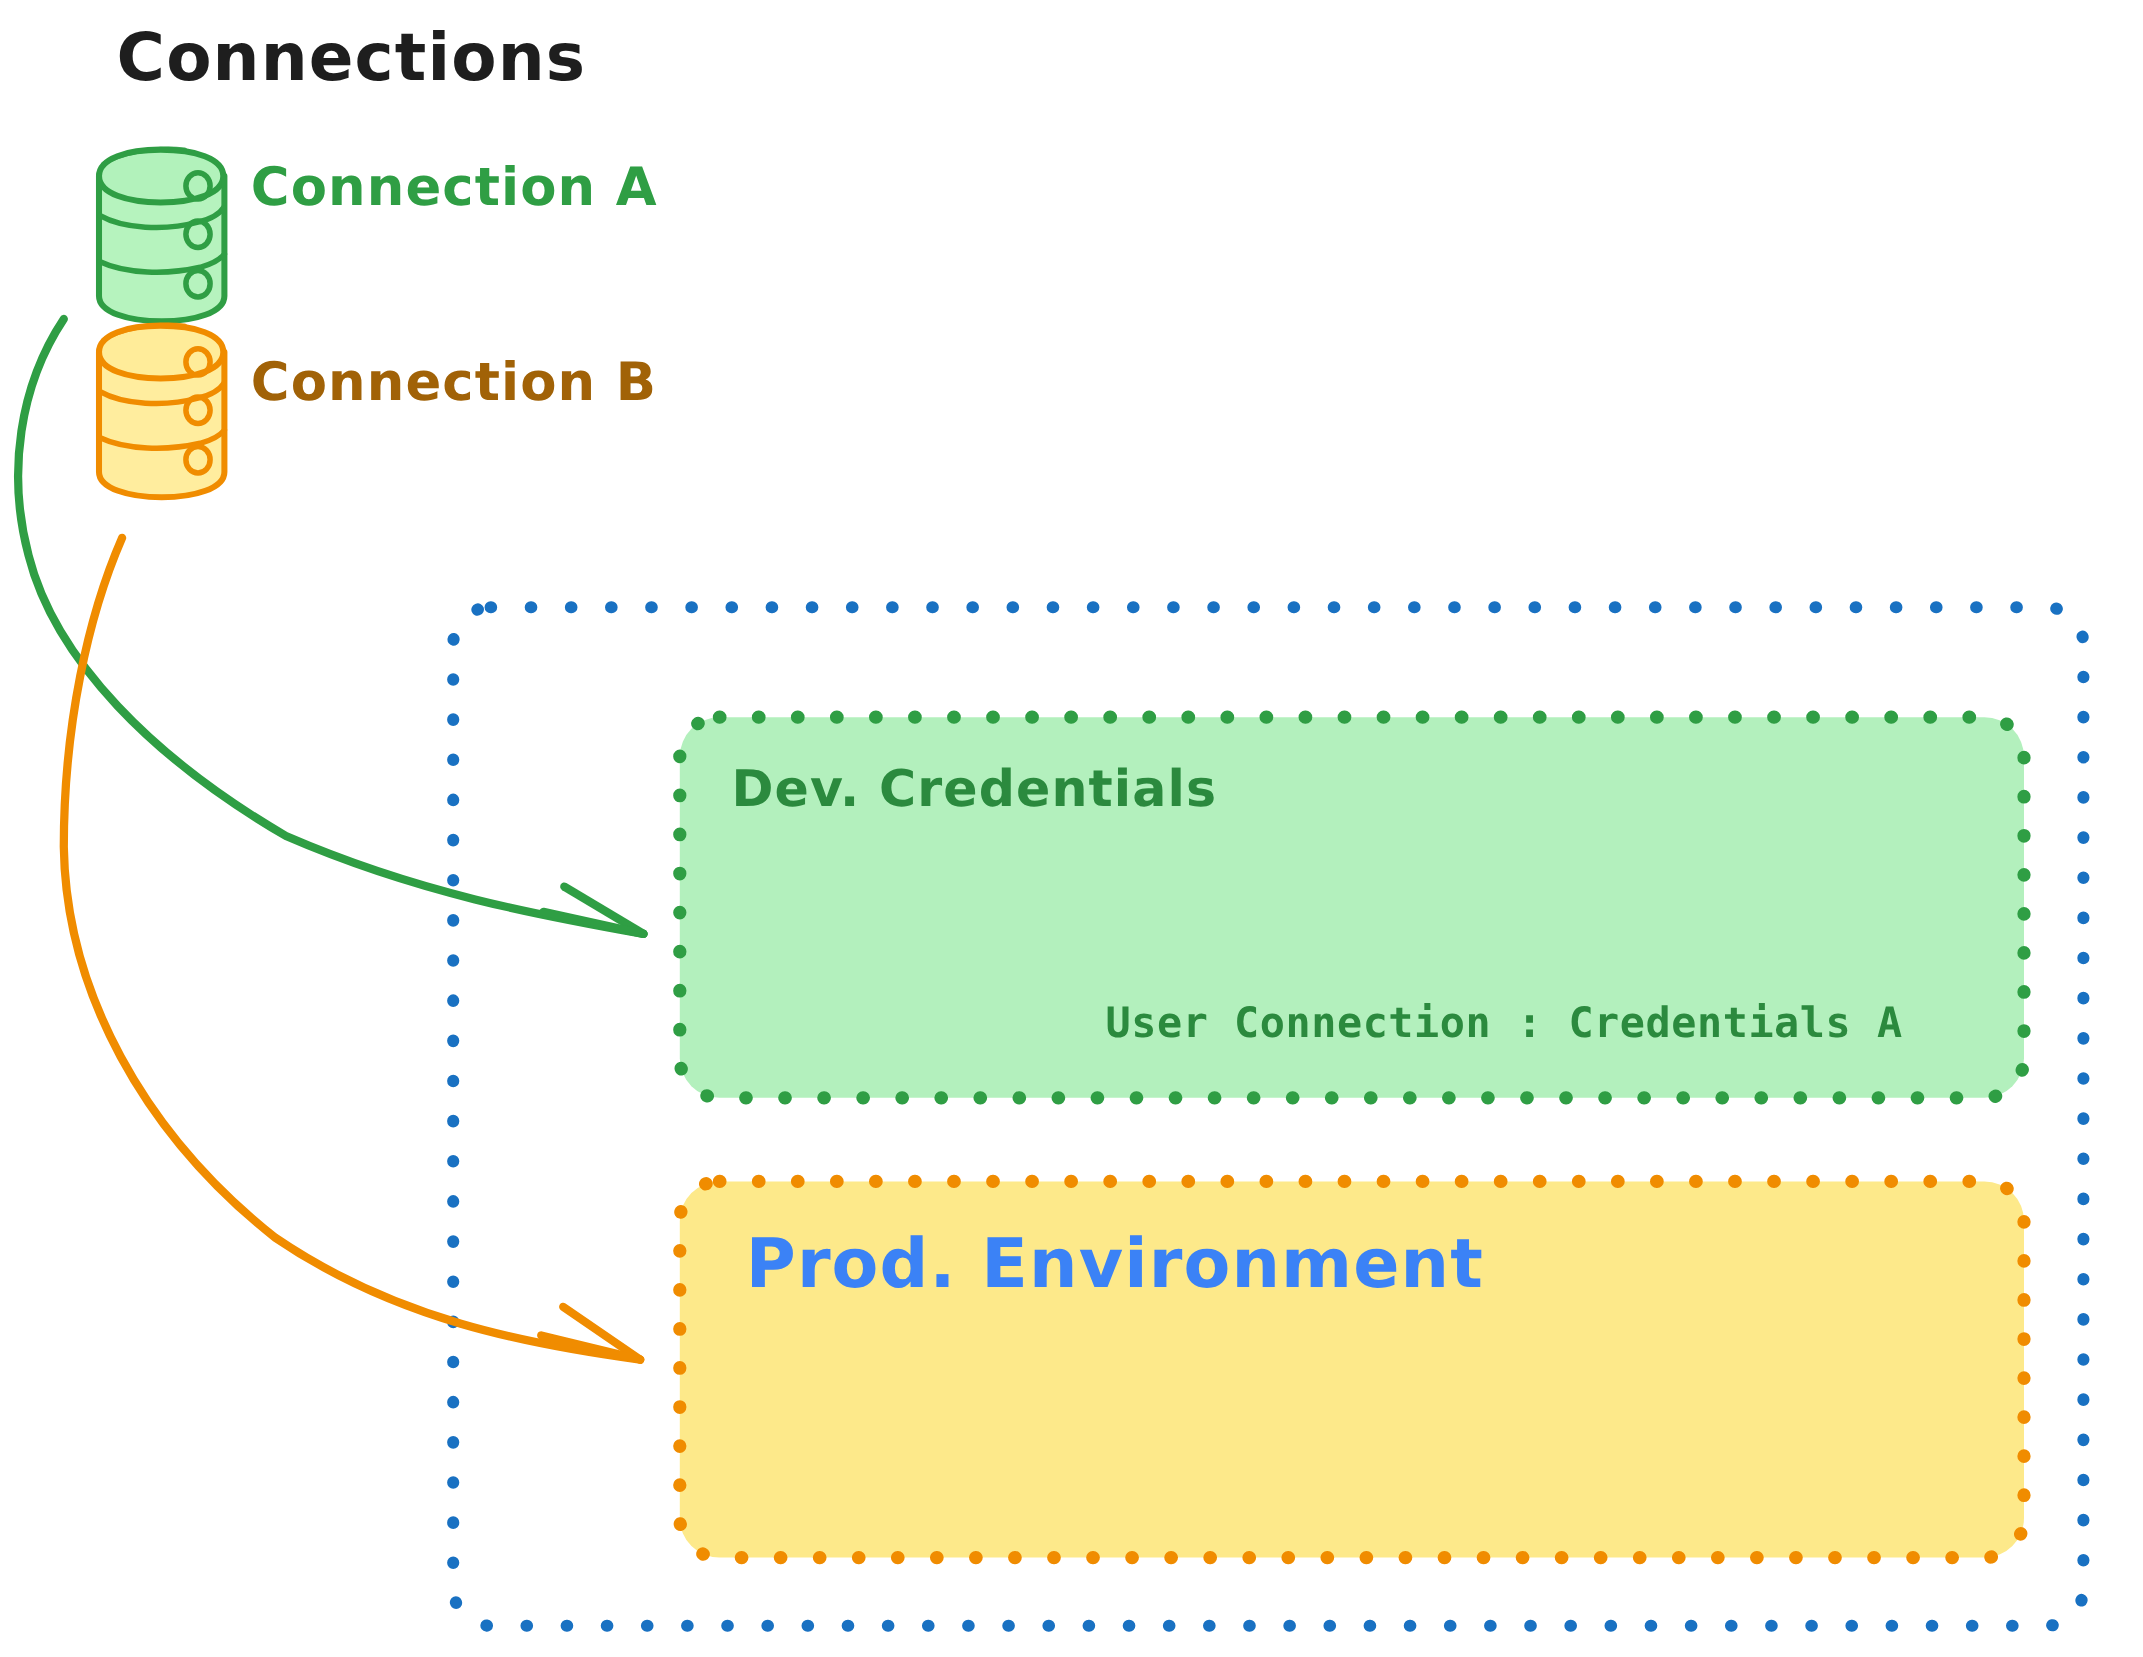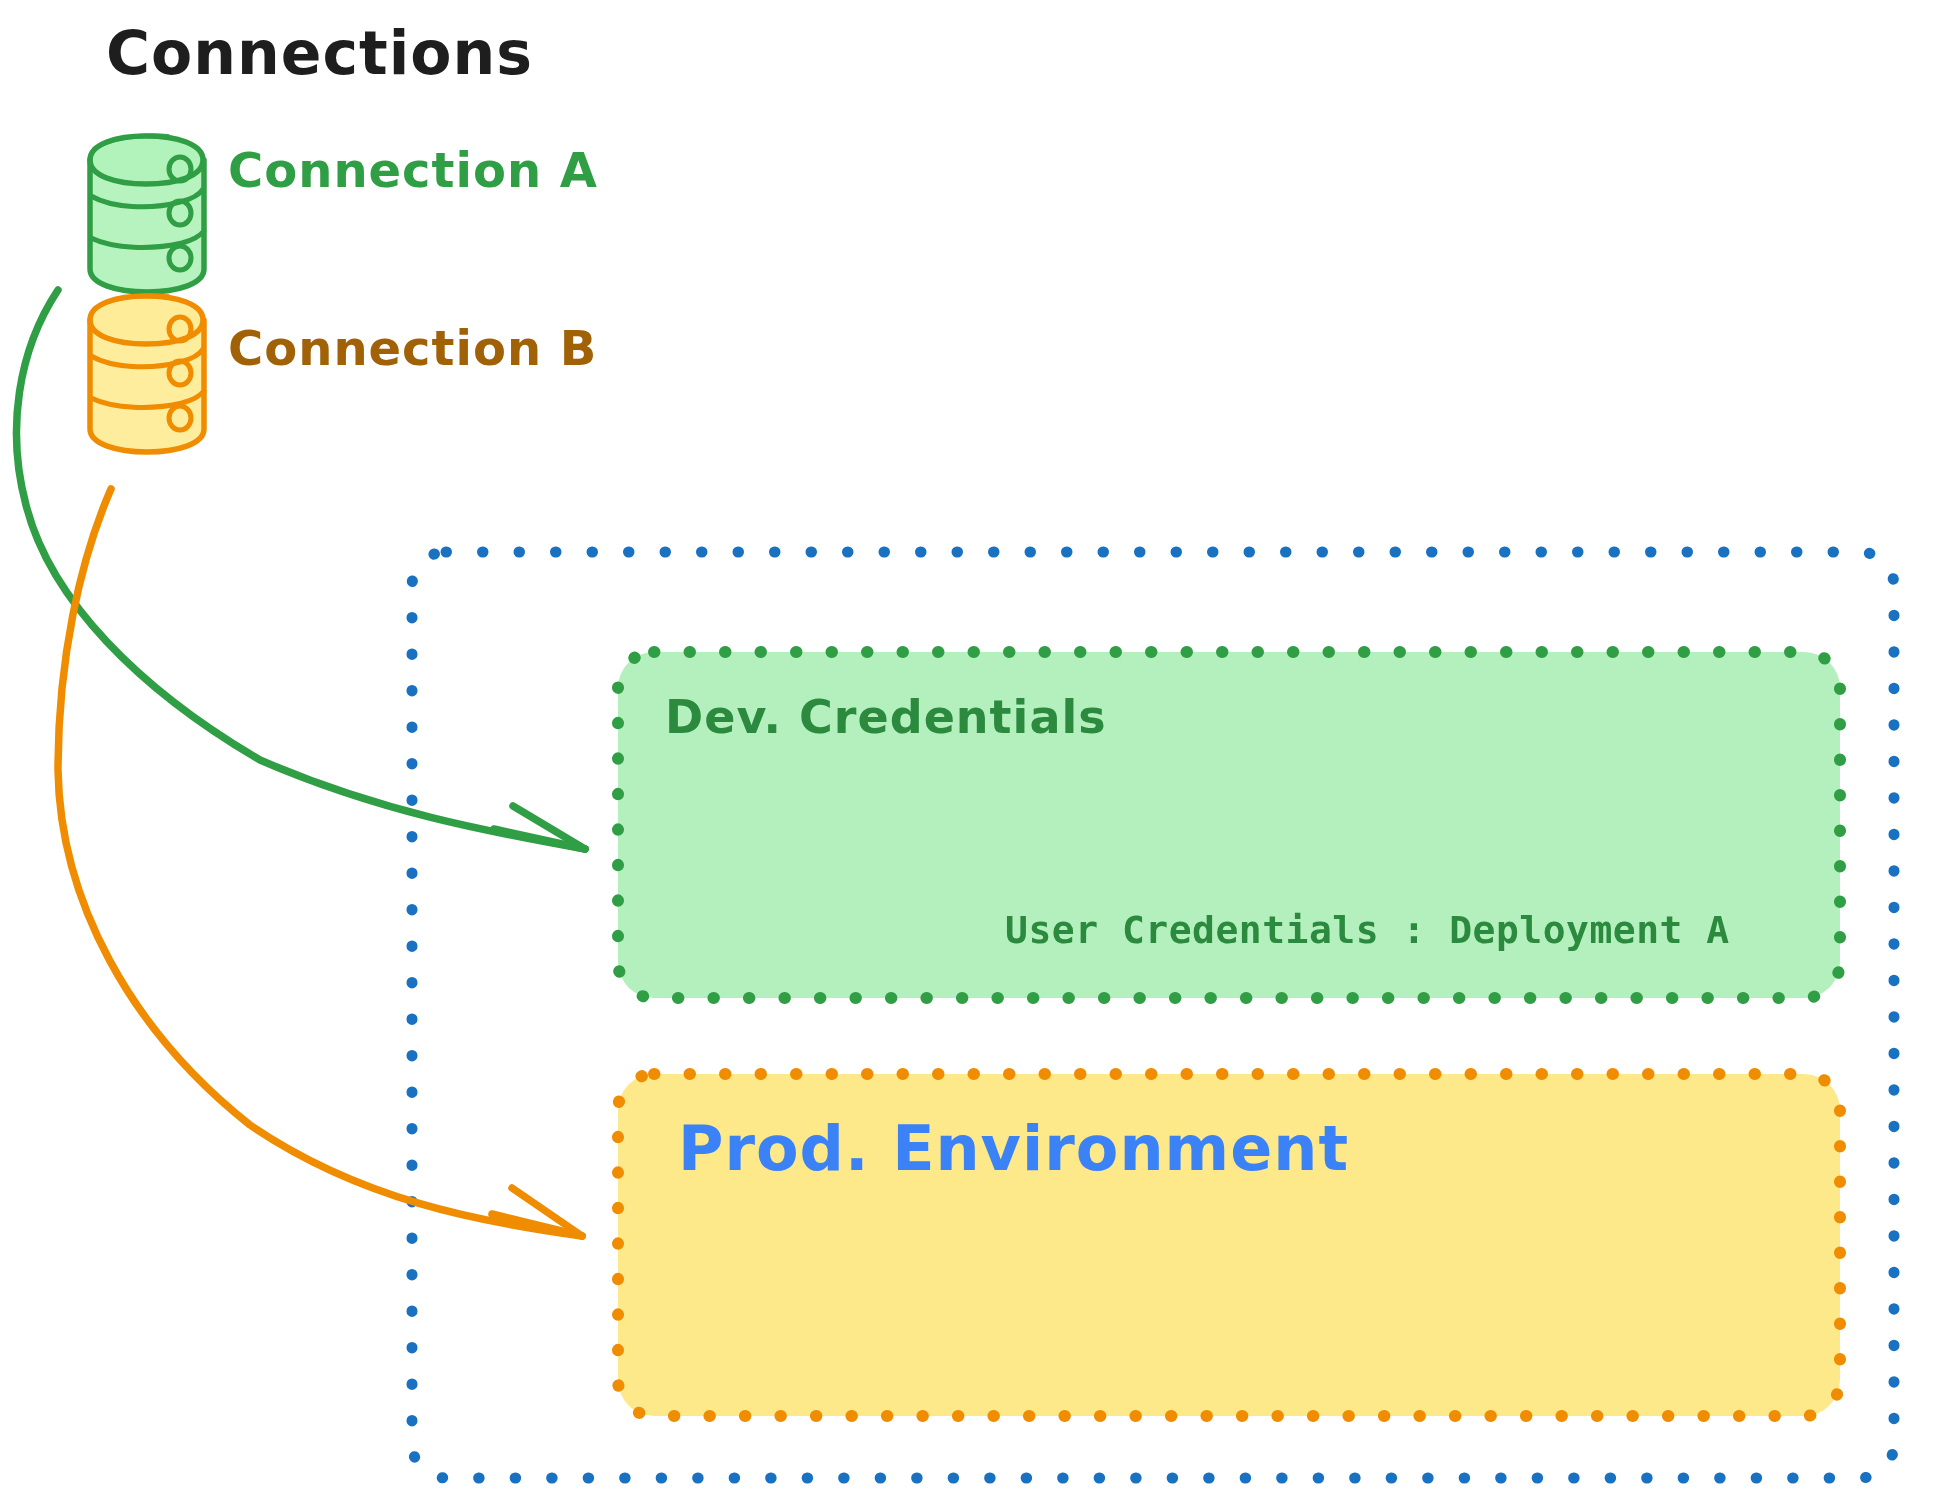--- a/index.html
+++ b/index.html
@@ -100,18 +100,18 @@
 
   <div class="txt hand-title" style="left:58px; top:18px; font-size:60px; color:#1e1e1e;margin-left:48px;">Connections</div>
 
   <div class="txt hand-title" style="left:228px; top:142px; font-size:48px; color:#2f9e44;">Connection A</div>
 
   <div class="txt hand-title" style="left:228px; top:320px; font-size:48px; color:#a16207;">Connection B</div>
 
 
   <div class="txt hand-title" style="left:665px; top:690px; font-size:46px; color:#2b8a3e;">Dev. Credentials</div>
 
-  <div class="txt mono-cred" style="left:1005px; top:908px; font-size:38px; color:#2b8a3e;">User Credentials : Deployment A</div>
+  <div class="txt mono-cred" style="left:1005px; top:908px; font-size:38px; color:#2b8a3e;">User Connection : Credentials A</div>
 
   <div class="txt hand-title" style="left:678px; top:1112px; font-size:62px; color:#3b82f6;">Prod. Environment</div>
 
 
 </div>
 
 </body></html>

